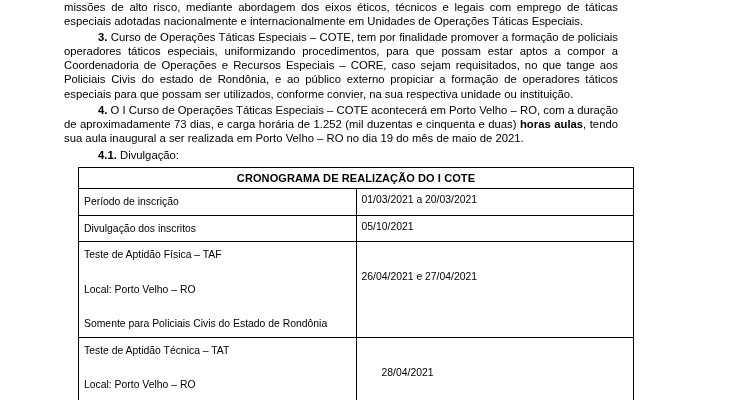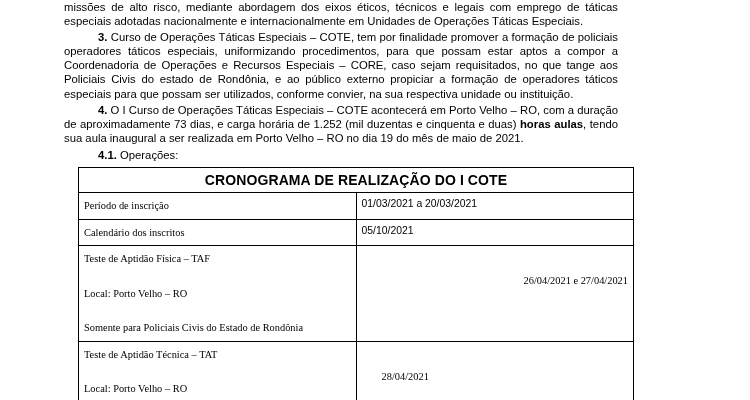--- a/index.html
+++ b/index.html
@@ -54,30 +54,29 @@
   table.cronograma td,
   table.cronograma th {
     border: 1px solid #000000;
     font-size: 10.4px;
     font-family: "Liberation Sans", sans-serif;
     vertical-align: top;
     padding: 5px 5px 5px 5px;
   }
   table.cronograma th.title {
     font-weight: bold;
-    font-size: 14px;
+    font-size: 11px;
     padding: 4px 2px 4px 2px;
     letter-spacing: 0.1px;
   }
   td.col-left { width: 390px; }
   td.col-right { width: 166px; }
   .cellline {
     display: block;
     line-height: 15.5px;
-    font-family: Liberation Serif, serif;
   }
   .cellline + .cellline { margin-top: 19px; }
   .tall-cell { height: 56px; }
   .row-simple { height: 22px; }
 </style>
 </head>
 <body>
 
 <div class="page">
 
@@ -98,48 +97,48 @@
 
   <p class="para">
     <span class="indent"></span><b class="num">4.</b>
     <span>O I Curso de Operações Táticas Especiais – COTE acontecerá em Porto Velho – RO, com a duração de aproximadamente 73 dias, e carga horária de 1.252 (mil duzentas e cinquenta e duas) </span><b>horas aulas</b><span>, tendo sua aula inaugural a ser realizada em Porto Velho – RO no dia 19 do mês de maio de 2021.</span>
   </p>
 
   <div class="spacer-sm"></div>
 
   <p class="cal-line">
     <span class="indent"></span><b>4.1.</b>
-    <span>Operações:</span>
+    <span>Divulgação:</span>
   </p>
 
   <table class="cronograma">
     <tbody>
       <tr>
         <th class="title" colspan="2">CRONOGRAMA DE REALIZAÇÃO DO I COTE</th>
       </tr>
       <tr class="row-simple">
         <td class="col-left">
           <span class="cellline">Período de inscrição</span>
         </td>
         <td class="col-right">01/03/2021 a 20/03/2021</td>
       </tr>
       <tr class="row-simple">
         <td class="col-left">
-          <span class="cellline">Calendário dos inscritos</span>
+          <span class="cellline">Divulgação dos inscritos</span>
         </td>
         <td class="col-right">05/10/2021</td>
       </tr>
       <tr class="tall-cell">
         <td class="col-left">
           <span class="cellline">Teste de Aptidão Física – TAF</span>
           <span class="cellline">Local: Porto Velho – RO</span>
           <span class="cellline">Somente para Policiais Civis do Estado de Rondônia</span>
         </td>
         <td class="col-right">
-          <span class="cellline" style="margin-top:22px; display:block;text-align:right;">26/04/2021 e 27/04/2021</span>
+          <span class="cellline" style="margin-top:22px; display:block;">26/04/2021 e 27/04/2021</span>
         </td>
       </tr>
       <tr class="tall-cell">
         <td class="col-left">
           <span class="cellline">Teste de Aptidão Técnica – TAT</span>
           <span class="cellline">Local: Porto Velho – RO</span>
           <span class="cellline">Somente para Policiais Civis do Estado de Rondônia</span>
         </td>
         <td class="col-right">
           <span class="cellline" style="margin-top:22px; display:block;margin-left:20px;">28/04/2021</span>

